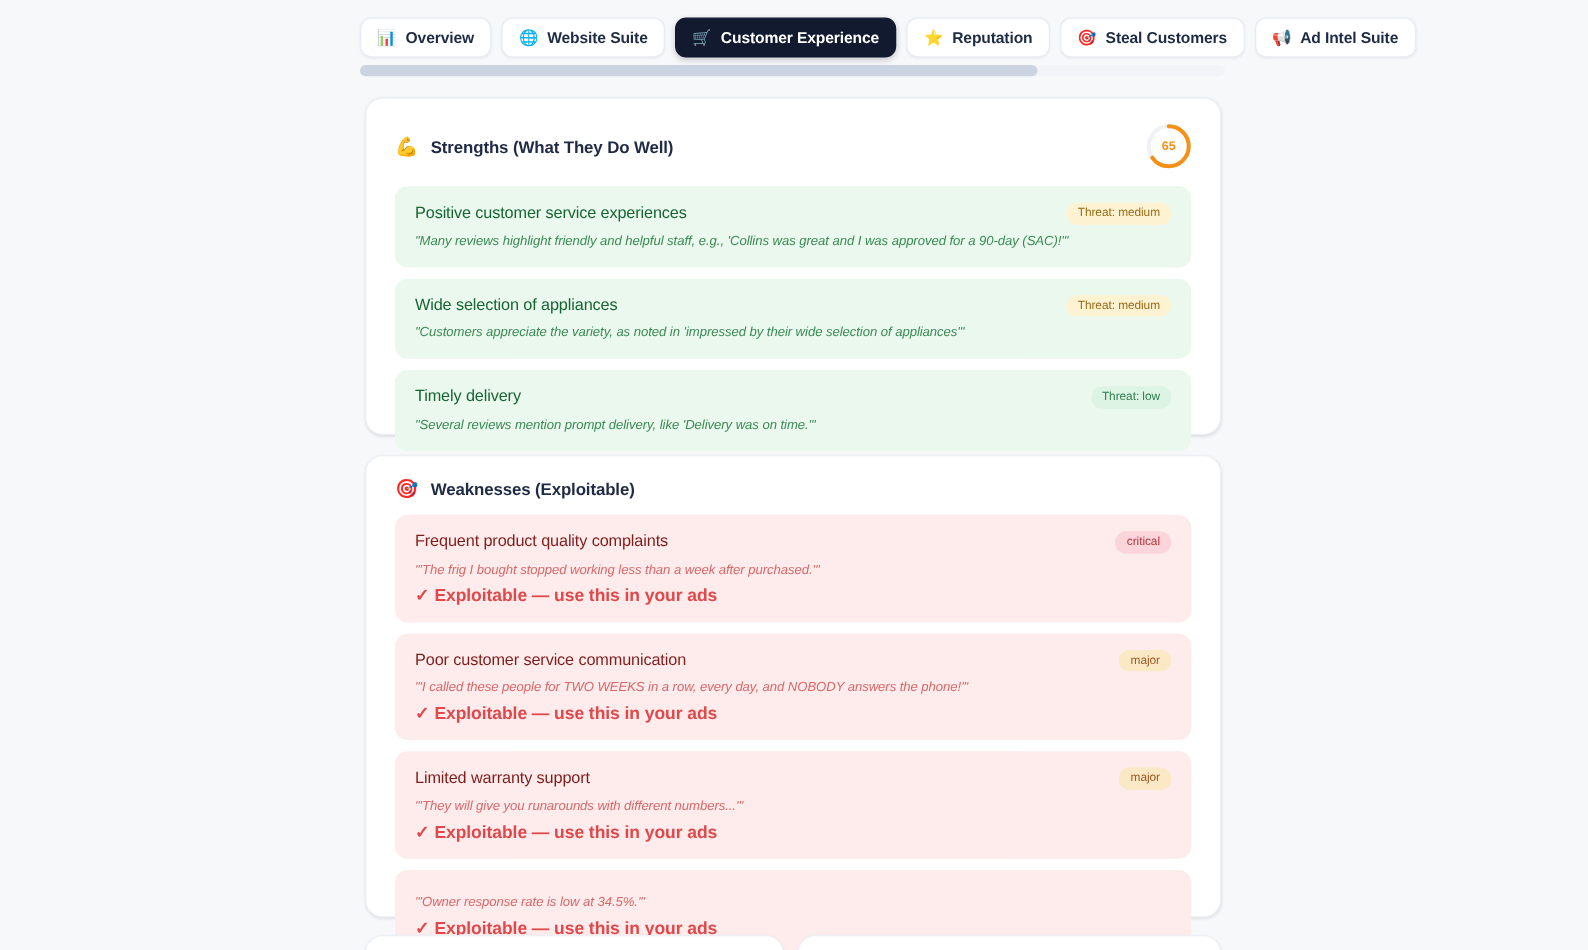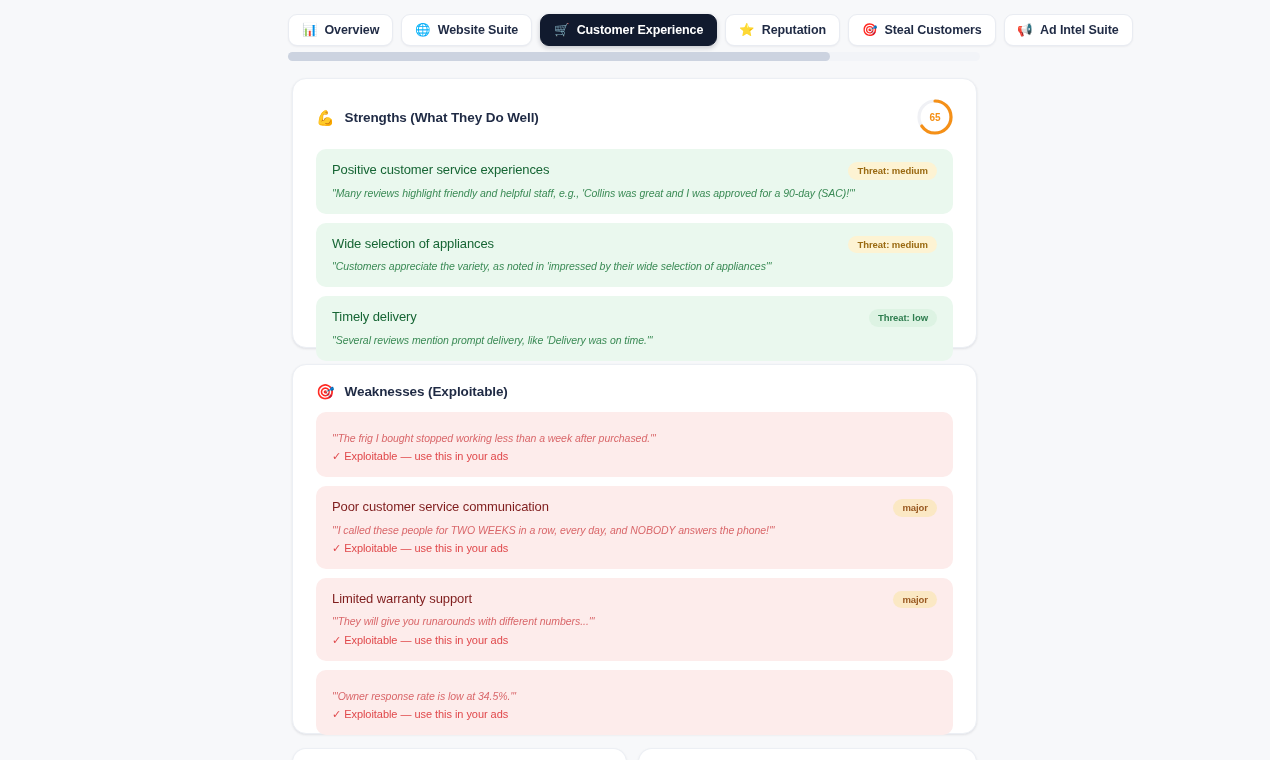--- a/index.html
+++ b/index.html
@@ -169,33 +169,33 @@
     font-size: 10.5px;
     font-style: italic;
     margin-top: 6px;
     line-height: 1.35;
     letter-spacing: -0.05px;
   }
   .strength .item-quote { color: #3a8a55; }
   .weakness .item-quote { color: #d9676a; }
 
   .item-exploit {
-    font-size: 11px;
-    font-weight: normal;
+    font-size: 14px;
+    font-weight: bold;
     color: #e0484b;
     margin-top: 5px;
     letter-spacing: -0.05px;
   }
 
   .badge {
     flex: 0 0 auto;
     border-radius: 11px;
     padding: 4px 9px 4px 9px;
     font-size: 9.5px;
-    font-weight: bold;
+    font-weight: normal;
     line-height: 1;
     white-space: nowrap;
     letter-spacing: -0.05px;
   }
   .badge.threat-medium { background: #fdf3d3; color: #9a6a12; }
   .badge.threat-low    { background: #ddf3e3; color: #2e7d4f; }
   .badge.sev-critical  { background: #fbd5da; color: #b3343f; }
   .badge.sev-major     { background: #fbe8c4; color: #9a5a22; }
   .badge.sev-minor     { background: #fbf2ab; color: #8a6a12; }
 
@@ -298,20 +298,26 @@
 
   <div class="card" id="weaknesses-card">
     <div class="card-header">
       <div class="card-title">
         <span class="sect-icon">🎯</span>
         <span>Weaknesses (Exploitable)</span>
       </div>
     </div>
     <div class="items" id="weakness-items">
         <div class="item weakness">
+          <div class="item-top">
+            <div>
+              <div class="item-title">Frequent product quality complaints</div>
+            </div>
+            <div class="badge sev-critical">critical</div>
+          </div>
           <div class="item-quote">"'The frig I bought stopped working less than a week after purchased.'"</div>
           <div class="item-exploit">✓ Exploitable — use this in your ads</div>
         </div>
         <div class="item weakness">
           <div class="item-top">
             <div>
               <div class="item-title">Poor customer service communication</div>
             </div>
             <div class="badge sev-major">major</div>
           </div>

